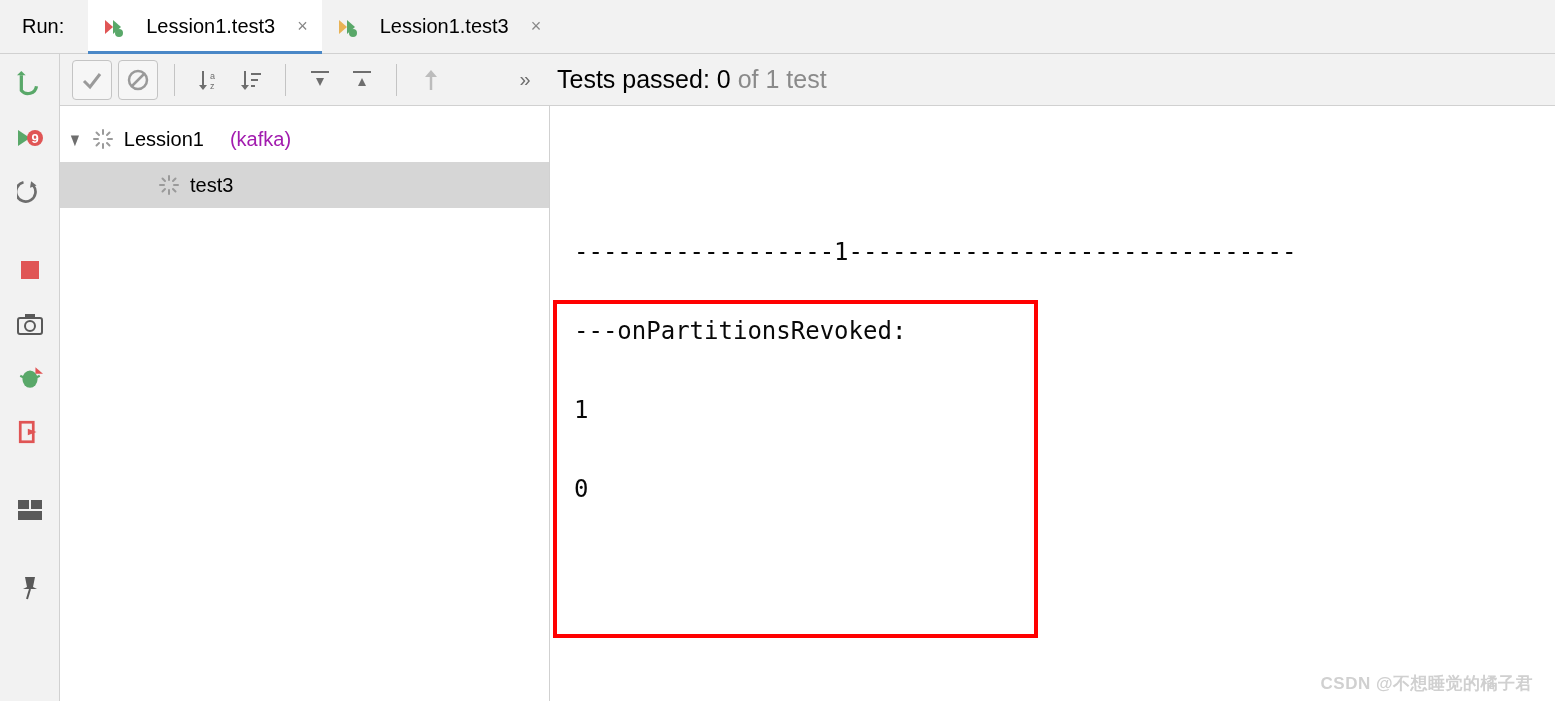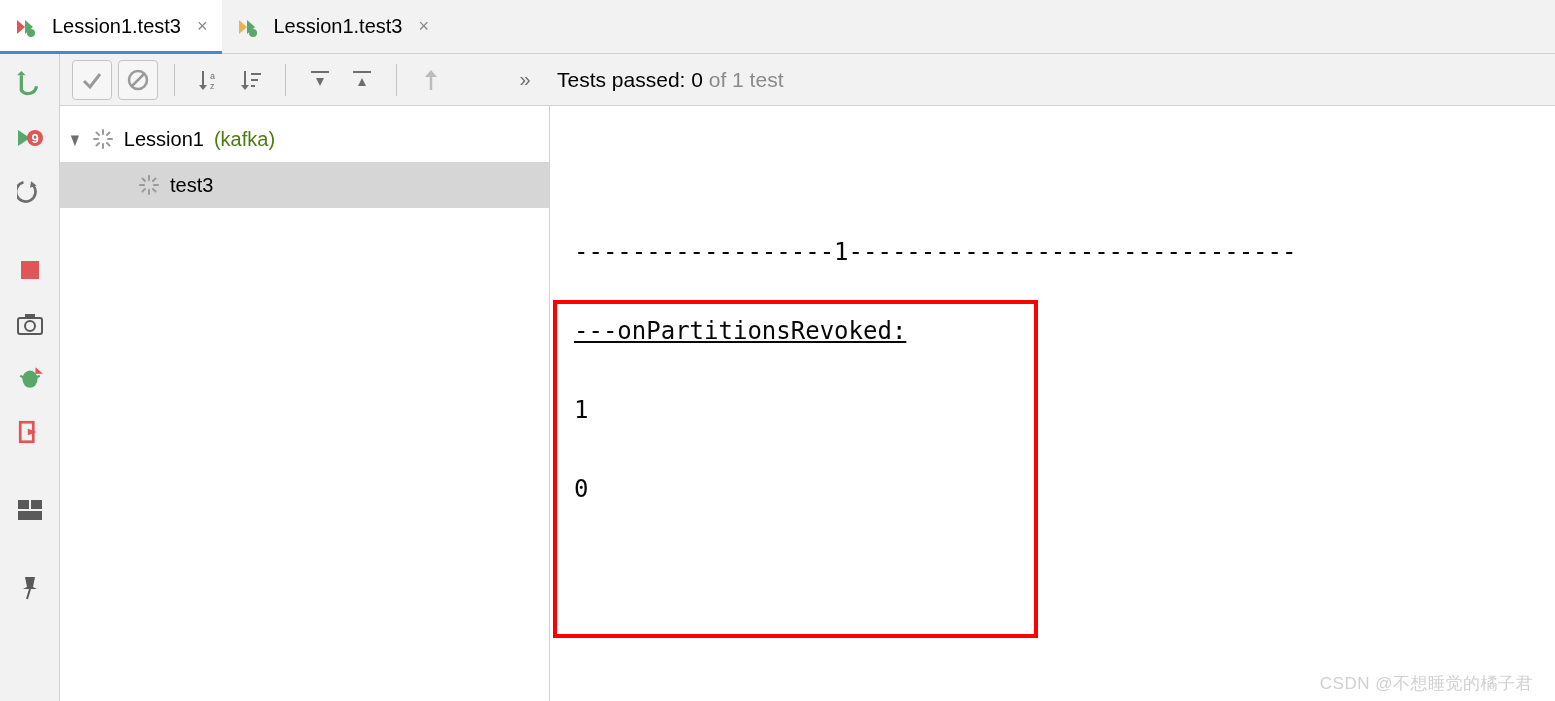--- a/index.html
+++ b/index.html
@@ -25,21 +25,21 @@
     font-size: 20px;
     display: flex;
     align-items: center;
     color: #000;
   }
   .tabs { display: flex; }
   .tab {
     display: flex;
     align-items: center;
     padding: 0 14px;
-    gap: 16px;
+    gap: 22px;
     position: relative;
     font-size: 20px;
     cursor: pointer;
   }
   .tab.active { background: #fff; }
   .tab.active::after {
     content:''; position:absolute; left:0; right:0; bottom:-1px; height:3px; background:#4a88c7;
   }
   .close-x { color:#888; font-size:18px; }
   .main {
@@ -76,65 +76,66 @@
     border-radius:4px;
     background:#f6f6f6;
     display:flex; align-items:center; justify-content:center;
     cursor:pointer;
   }
   .divider { width:1px; height:32px; background:#c4c4c4; margin:0 10px; }
   .flat-btn {
     width:36px; height:36px; display:flex; align-items:center; justify-content:center;
     cursor:pointer; color:#6e6e6e;
   }
-  .tests-status { margin-left:8px; font-size:21px; color:#000; }
+  .tests-status { margin-left:8px; font-size:25px; color:#000; }
   .tests-status .muted { color:#8a8a8a; }
   .content { flex:1; display:flex; }
   .tree {
     width: 490px;
     border-right:1px solid #d1d1d1;
     background:#fff;
     padding-top:10px;
     font-size:20px;
   }
   .tree-row {
     display:flex; align-items:center; height:46px;
     padding-left:8px; gap:10px;
   }
   .tree-row.selected { background:#d6d6d6; }
-  .tree-label-muted { color:#4d7c0f; margin-left:0; }
+  .tree-label-muted { color:#a21caf; margin-left:16px; }
   .console {
     flex:1;
     background:#fff;
     padding:14px 20px 20px 24px;
     font-family: 'SF Mono','Consolas','Menlo',monospace;
     font-size:24px;
     line-height:1.13;
     white-space:pre;
     position:relative;
     color:#080808;
     font-stretch: condensed;
   }
   .red-box {
     position:absolute;
     border:4px solid #ff0000;
     left:553px; top:300px; width:485px; height:338px;
     pointer-events:none;
   }
   .watermark {
     position:absolute; right:22px; bottom:6px;
-    color:#d0d0d0; font-size:17px; letter-spacing:0.5px;
+    color:#d0d0d0; font-size:17px; letter-spacing:0.5px;font-weight:bold;
   }
   .chevron { display:inline-block; font-size:14px; color:#6e6e6e; transform:scaleY(1.3); }
   svg { display:block; }
 </style>
 </head>
 <body>
 
 <div class="top-row">
+  <div class="run-label">Run:</div>
   <div class="tabs">
     <div class="tab active">
       <span>
         <svg width="22" height="22" viewBox="0 0 22 22">
             <polygon points="3,4 11,11 3,18" fill="#e05555"></polygon>
             <polygon points="11,4 19,11 11,18" fill="#59a869"></polygon>
             <circle cx="17" cy="17" r="4" fill="#59a869"></circle>
           </svg>
       </span>
       <span>Lession1.test3</span>
@@ -292,21 +293,21 @@
                   <line x1="4.5" y1="4.5" x2="7" y2="7"></line>
                   <line x1="15" y1="15" x2="17.5" y2="17.5"></line>
                   <line x1="4.5" y1="17.5" x2="7" y2="15"></line>
                   <line x1="15" y1="7" x2="17.5" y2="4.5"></line>
                 </g>
               </svg>
           </span>
           <span>Lession1</span>
           <span class="tree-label-muted">(kafka)</span>
         </div>
-        <div class="tree-row selected" style="padding-left:78px">
+        <div class="tree-row selected" style="padding-left:98px">
           <span>
             <svg width="22" height="22" viewBox="0 0 22 22">
                 <g stroke="#9a9a9a" stroke-width="2" stroke-linecap="round">
                   <line x1="11" y1="2" x2="11" y2="6"></line>
                   <line x1="11" y1="16" x2="11" y2="20"></line>
                   <line x1="2" y1="11" x2="6" y2="11"></line>
                   <line x1="16" y1="11" x2="20" y2="11"></line>
                   <line x1="4.5" y1="4.5" x2="7" y2="7"></line>
                   <line x1="15" y1="15" x2="17.5" y2="17.5"></line>
                   <line x1="4.5" y1="17.5" x2="7" y2="15"></line>
@@ -314,21 +315,21 @@
                 </g>
               </svg>
           </span>
           <span>test3</span>
         </div>
       </div>
 
       <div class="console">
 <div style="min-height: 52px; display: flex; align-items: center;"></div>
 <div style="min-height: 52px; display: flex; align-items: center;">------------------1-------------------------------</div>
-<div style="min-height: 52px; display: flex; align-items: center; text-decoration: underline;">---onPartitionsRevoked:</div>
+<div style="min-height: 52px; display: flex; align-items: center;">---onPartitionsRevoked:</div>
 <div style="min-height: 52px; display: flex; align-items: center;">1</div>
 <div style="min-height: 52px; display: flex; align-items: center;">0</div>
 <div style="min-height: 52px; display: flex; align-items: center;"></div>
 
 </div>
     </div>
   </div>
 </div>
 
 <div class="red-box"></div>

